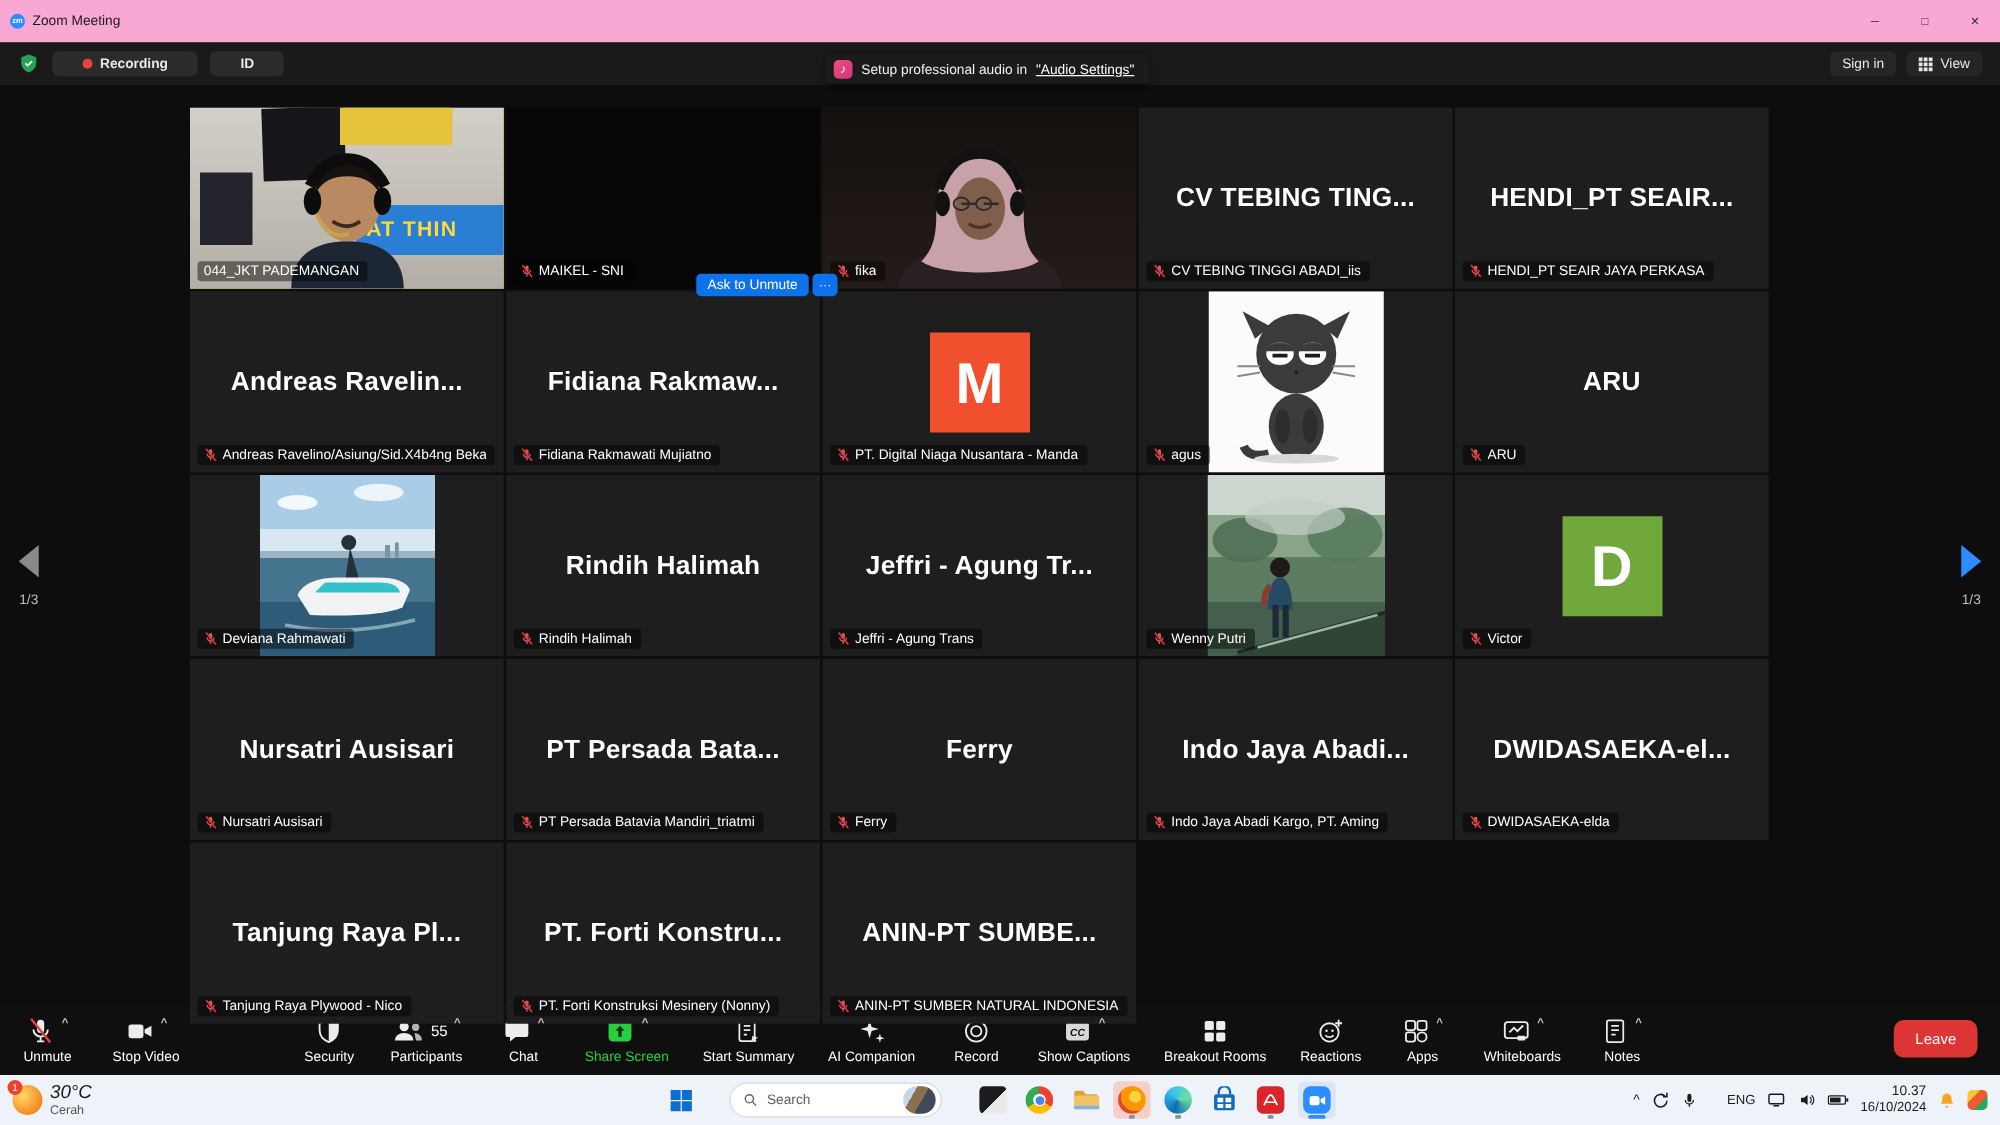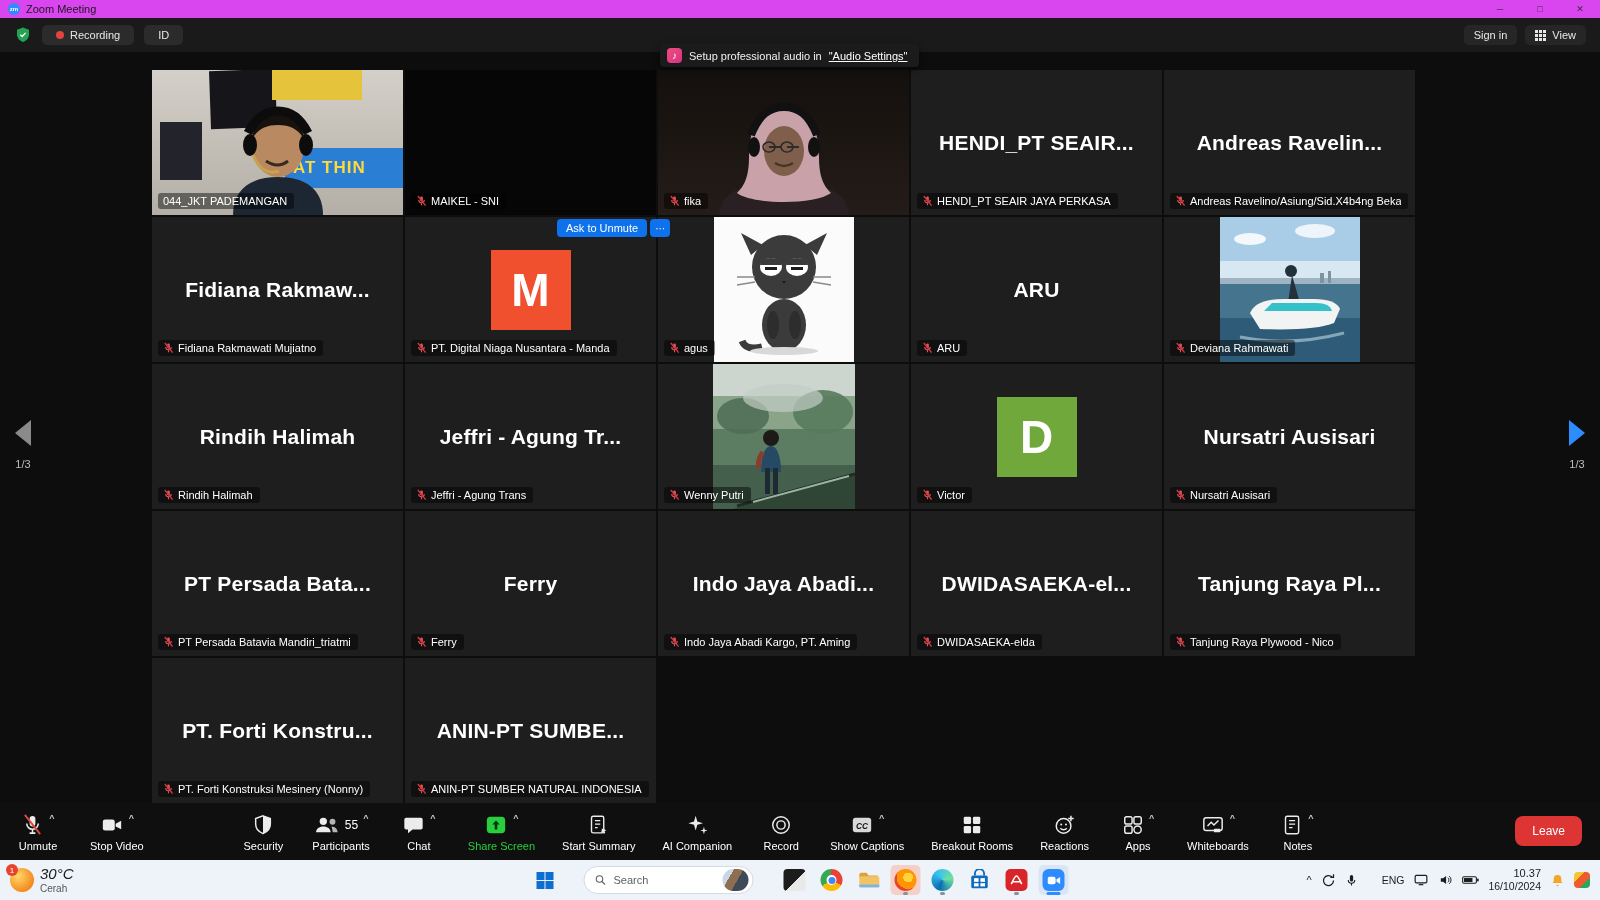--- a/index.html
+++ b/index.html
@@ -1,35 +1,35 @@
 <!DOCTYPE html>
 <html><head>
 <meta charset="utf-8">
 <style>
   * { margin:0; padding:0; box-sizing:border-box; }
   html,body { width:1600px; height:900px; overflow:hidden; background:#000;
               font-family:"Liberation Sans", sans-serif; }
   .app { position:relative; width:1600px; height:900px; display:flex; flex-direction:column; }
 
   
-  .titlebar { height:18px; background:#d946ef; display:flex; align-items:center;
+  .titlebar { height:34px; background:#f9a8d4; display:flex; align-items:center;
               font-size:11px; color:#1a1a1a; flex:0 0 auto; }
   .titlebar .zlogo { width:12px; height:12px; border-radius:50%; background:#2d8cff;
                      margin:0 6px 0 8px; color:#fff; font-size:6px; font-weight:bold;
                      display:flex; align-items:center; justify-content:center; }
   .win-controls { margin-left:auto; display:flex; height:100%; }
   .win-btn { width:40px; height:100%; display:flex; align-items:center; justify-content:center;
              font-size:9px; color:#333; cursor:default; }
 
   
   .topbar { height:34px; background:#1a1a1a; display:flex; align-items:center;
             padding:0 14px; gap:10px; flex:0 0 auto; }
   .enc-shield { width:18px; height:18px; }
   .pill { background:#2b2b2b; border-radius:5px; color:#e8e8e8; font-size:11px;
-          padding:4px 14px; display:flex; align-items:center; gap:6px; }
+          padding:4px 24px; display:flex; align-items:center; gap:6px;font-weight:bold; }
   .rec-dot { width:8px; height:8px; border-radius:50%; background:#e0443c; }
   .topbar-right { margin-left:auto; display:flex; gap:8px; align-items:center; }
   .top-btn { color:#e8e8e8; font-size:11px; padding:4px 10px; border-radius:5px;
              display:flex; align-items:center; gap:6px; background:#262626; }
   .grid-glyph { display:grid; grid-template-columns:repeat(3,3px); grid-auto-rows:3px; gap:1px; }
   .grid-glyph i { background:#e8e8e8; }
 
   
   .stage { position:relative; flex:1 1 auto; background:#0d0d0d; }
   .tiles { position:absolute; left:152px; top:18px; width:1263px;
@@ -225,20 +225,33 @@
               <svg width="11" height="12" viewBox="0 0 24 24">
                 <rect x="9" y="2" width="6" height="11" rx="3" fill="#e0555a"></rect>
                 <path d="M6 10a6 6 0 0 0 12 0M12 16v5" fill="none" stroke="#e0555a" stroke-width="2.4"></path>
                 <line x1="4" y1="1" x2="21" y2="22" stroke="#d8363c" stroke-width="3"></line>
               </svg>
             </i>
             <span>fika</span>
           </div>
         </div>
         <div class="tile">
+          <div class="center-name">CV TEBING TING...</div>
+          <div class="nm-label">
+            <i style="display: flex; align-items: center;">
+              <svg width="11" height="12" viewBox="0 0 24 24">
+                <rect x="9" y="2" width="6" height="11" rx="3" fill="#e0555a"></rect>
+                <path d="M6 10a6 6 0 0 0 12 0M12 16v5" fill="none" stroke="#e0555a" stroke-width="2.4"></path>
+                <line x1="4" y1="1" x2="21" y2="22" stroke="#d8363c" stroke-width="3"></line>
+              </svg>
+            </i>
+            <span>CV TEBING TINGGI ABADI_iis</span>
+          </div>
+        </div>
+        <div class="tile">
           <div class="center-name">HENDI_PT SEAIR...</div>
           <div class="nm-label">
             <i style="display: flex; align-items: center;">
               <svg width="11" height="12" viewBox="0 0 24 24">
                 <rect x="9" y="2" width="6" height="11" rx="3" fill="#e0555a"></rect>
                 <path d="M6 10a6 6 0 0 0 12 0M12 16v5" fill="none" stroke="#e0555a" stroke-width="2.4"></path>
                 <line x1="4" y1="1" x2="21" y2="22" stroke="#d8363c" stroke-width="3"></line>
               </svg>
             </i>
             <span>HENDI_PT SEAIR JAYA PERKASA</span>

